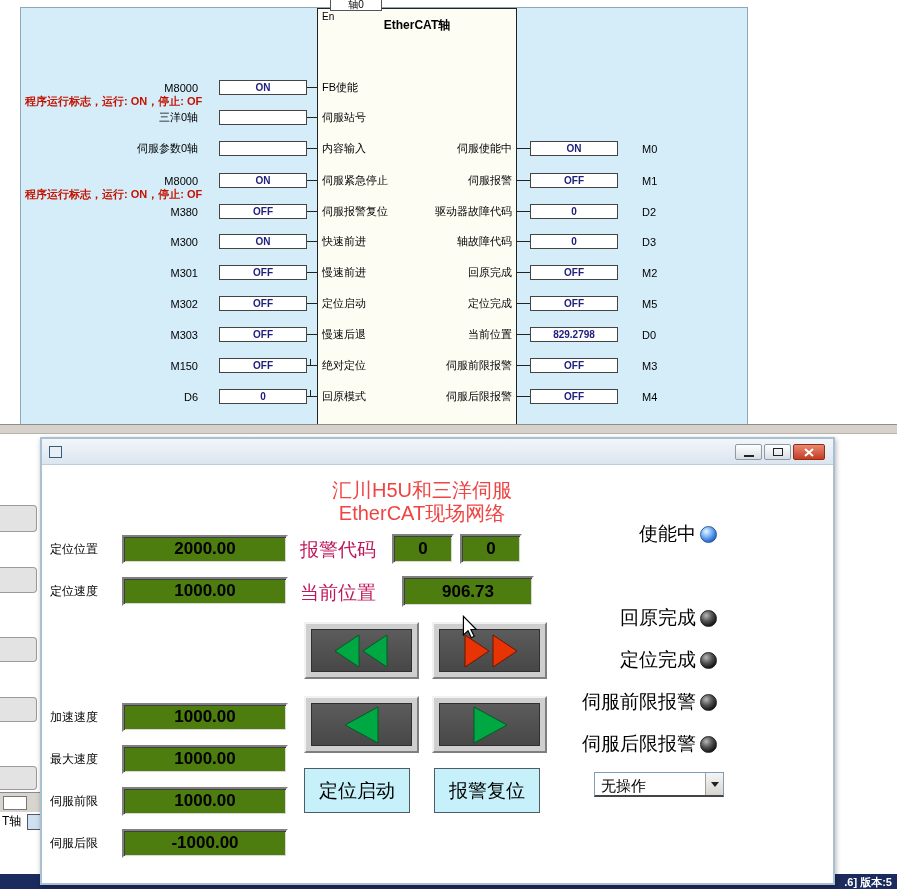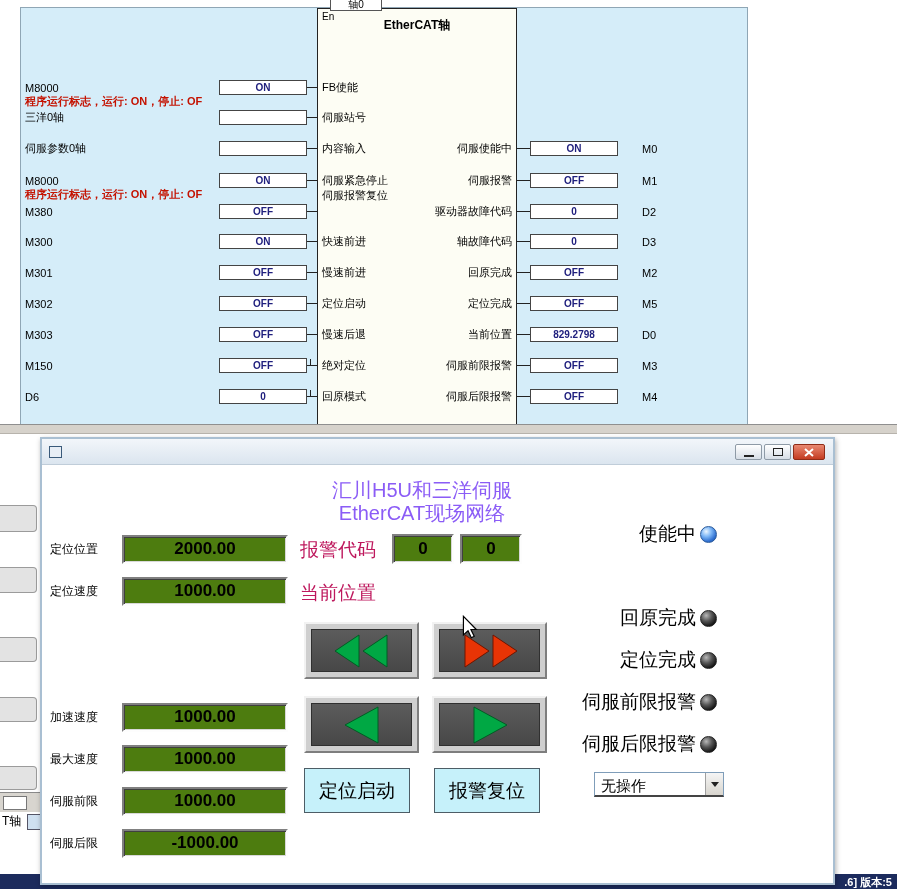--- a/index.html
+++ b/index.html
@@ -12,21 +12,21 @@
   .fbd-block{position:absolute;left:317px;top:8px;width:200px;height:417px;
     background:#fdfdf4;border:1px solid #222}
   .fbd-tag{position:absolute;left:330px;top:-1px;width:52px;height:12px;background:#fff;
     border:1px solid #555;font-size:10px;line-height:10px;text-align:center;color:#000}
   .fbd-en{position:absolute;left:322px;top:11px;font-size:10px;color:#000}
   .fbd-title{position:absolute;left:317px;top:17px;width:200px;text-align:center;
     font-size:12px;font-weight:bold;color:#000}
   .pin-in{position:absolute;left:322px;width:130px;height:15px;line-height:15px;font-size:11px;color:#000}
   .pin-out{position:absolute;left:385px;width:127px;height:15px;line-height:15px;font-size:11px;text-align:right;color:#000}
   .in-row{position:absolute;left:25px;width:282px;height:15px;display:flex;
-    align-items:center;justify-content:space-between;gap:10px}
+    align-items:center;justify-content:flex-end;gap:21px}
   .in-row::after{content:"";position:absolute;right:-10px;top:7px;width:10px;border-top:1px solid #222}
   .out-row{position:absolute;left:530px;height:15px;display:flex;align-items:center;gap:24px}
   .out-row::before{content:"";position:absolute;left:-13px;top:7px;width:13px;border-top:1px solid #222}
   .operand{font-size:11px;color:#000;white-space:nowrap}
   .valbox{width:88px;height:15px;flex:0 0 88px;background:#fff;border:1px solid #444;
     font-size:10px;font-weight:bold;color:#20207e;display:flex;align-items:center;justify-content:center}
   .fbd-note{position:absolute;left:25px;font-size:11px;font-weight:bold;color:#c41200;white-space:nowrap}
   .etick{position:absolute;left:310px;width:1px;height:6px;background:#222}
 
   
@@ -48,21 +48,21 @@
     border:2px solid #a9bfd2;box-shadow:1px 2px 5px rgba(0,0,0,.3);z-index:5}
   .hmi-titlebar{position:absolute;left:0;top:0;width:100%;height:26px;
     background:linear-gradient(#f2f6fa,#dbe5ef);border-bottom:1px solid #c0cdd9}
   .win-ico{position:absolute;left:7px;top:7px;width:13px;height:12px;background:#e8eef5;border:1px solid #3a5a7a}
   .tb-box{position:absolute;right:8px;top:5px;display:flex;gap:2px}
   .tb-btn{width:27px;height:16px;border:1px solid #8e9aa6;border-radius:2px;
     background:linear-gradient(#ffffff,#d7dee6);display:flex;align-items:center;justify-content:center}
   .tb-close{width:32px;background:linear-gradient(#e98972,#c43c22);border-color:#8e2c18}
   .g-min{width:10px;height:2px;background:#222;margin-top:7px}
   .g-max{width:10px;height:8px;border:1px solid #222}
-  .hmi-t{position:absolute;left:230px;width:300px;text-align:center;font-size:20px;color:#8b5cf6}
+  .hmi-t{position:absolute;left:230px;width:300px;text-align:center;font-size:20px;color:#ef4444}
   .fld{position:absolute;left:8px;height:30px;display:flex;align-items:center}
   .fld-label{font-size:12px;width:72px;color:#000}
   .box3d{background:#4d7c0f;border:2px solid;border-color:#808080 #fdfdfd #fdfdfd #808080;
     box-shadow:inset 1px 1px 0 #404040, inset -1px -1px 0 #d8d8d8;
     display:flex;align-items:center;justify-content:center;font-weight:bold;font-size:17px;color:#000}
   .fld-box{width:166px;height:29px}
   .mid-label{position:absolute;font-size:19px;color:#be185d}
   .abtn{position:absolute;width:115px;height:57px;background:#cfcfcf;padding:5px;
     border:2px solid;border-color:#f2f2f2 #7e7e7e #7e7e7e #f2f2f2}
   .abtn-face{width:100%;height:100%;background:linear-gradient(#5c5c5c,#474747);
@@ -91,21 +91,21 @@
   <div class="fbd-panel"></div>
   <div class="fbd-block"></div>
   <div class="fbd-tag">轴0</div>
   <div class="fbd-en">En</div>
   <div class="fbd-title">EtherCAT轴</div>
 
   <div class="pin-in" style="top:80px">FB使能</div>
   <div class="pin-in" style="top:110px">伺服站号</div>
   <div class="pin-in" style="top:141px">内容输入</div>
   <div class="pin-in" style="top:173px">伺服紧急停止</div>
-  <div class="pin-in" style="top:188px">伺服报警复位</div>
+  <div class="pin-in" style="top:204px">伺服报警复位</div>
   <div class="pin-in" style="top:234px">快速前进</div>
   <div class="pin-in" style="top:265px">慢速前进</div>
   <div class="pin-in" style="top:296px">定位启动</div>
   <div class="pin-in" style="top:327px">慢速后退</div>
   <div class="pin-in" style="top:358px">绝对定位</div>
   <div class="pin-in" style="top:389px">回原模式</div>
 
   <div class="pin-out" style="top:141px">伺服使能中</div>
   <div class="pin-out" style="top:173px">伺服报警</div>
   <div class="pin-out" style="top:204px">驱动器故障代码</div>
@@ -263,20 +263,21 @@
       </div>
     <div class="fld" style="top:389px">
         <span class="fld-label">伺服后限</span>
         <span class="box3d fld-box">-1000.00</span>
       </div>
 
     <div class="mid-label" style="left:258px;top:98px">报警代码</div>
     <span class="box3d" style="position:absolute;left:350px;top:95px;width:62px;height:30px">0</span>
     <span class="box3d" style="position:absolute;left:418px;top:95px;width:62px;height:30px">0</span>
     <div class="mid-label" style="left:258px;top:141px">当前位置</div>
+    <span class="box3d" style="position:absolute;left:360px;top:137px;width:132px;height:31px">906.73</span>
 
     <div class="abtn" style="left:262px;top:183px">
       <div class="abtn-face">
           <svg width="58" height="34" viewBox="0 0 58 34">
             <polygon points="26,1 26,33 2,17" fill="#00a844" stroke="#015c24"></polygon>
             <polygon points="54,1 54,33 30,17" fill="#00a844" stroke="#015c24"></polygon>
           </svg>
         </div>
     </div>
     <div class="abtn" style="left:390px;top:183px">

